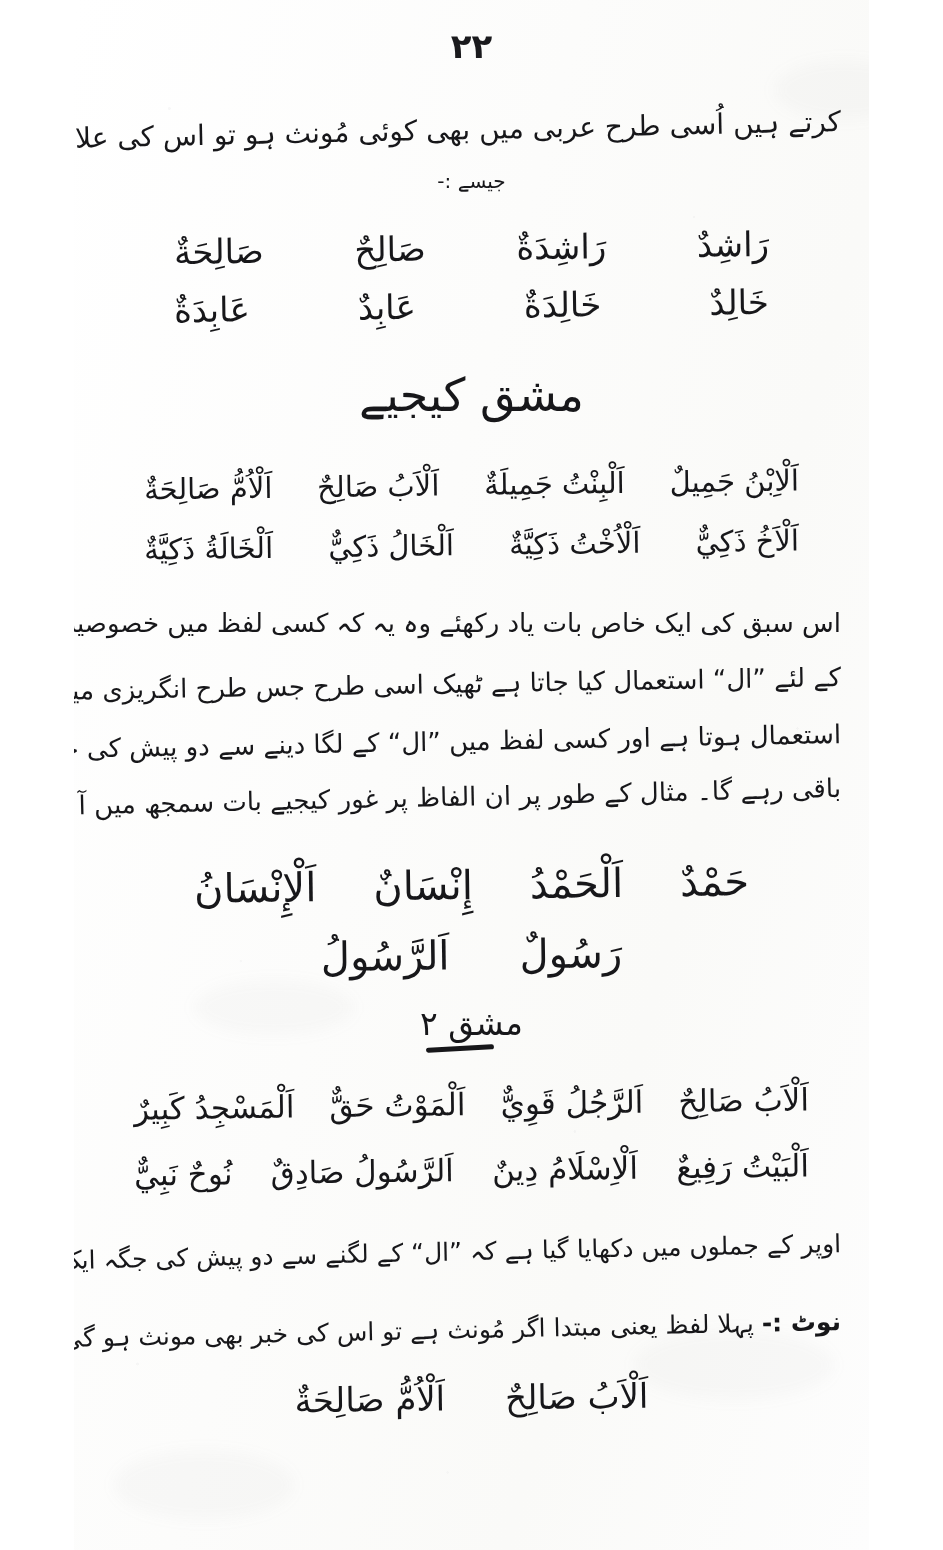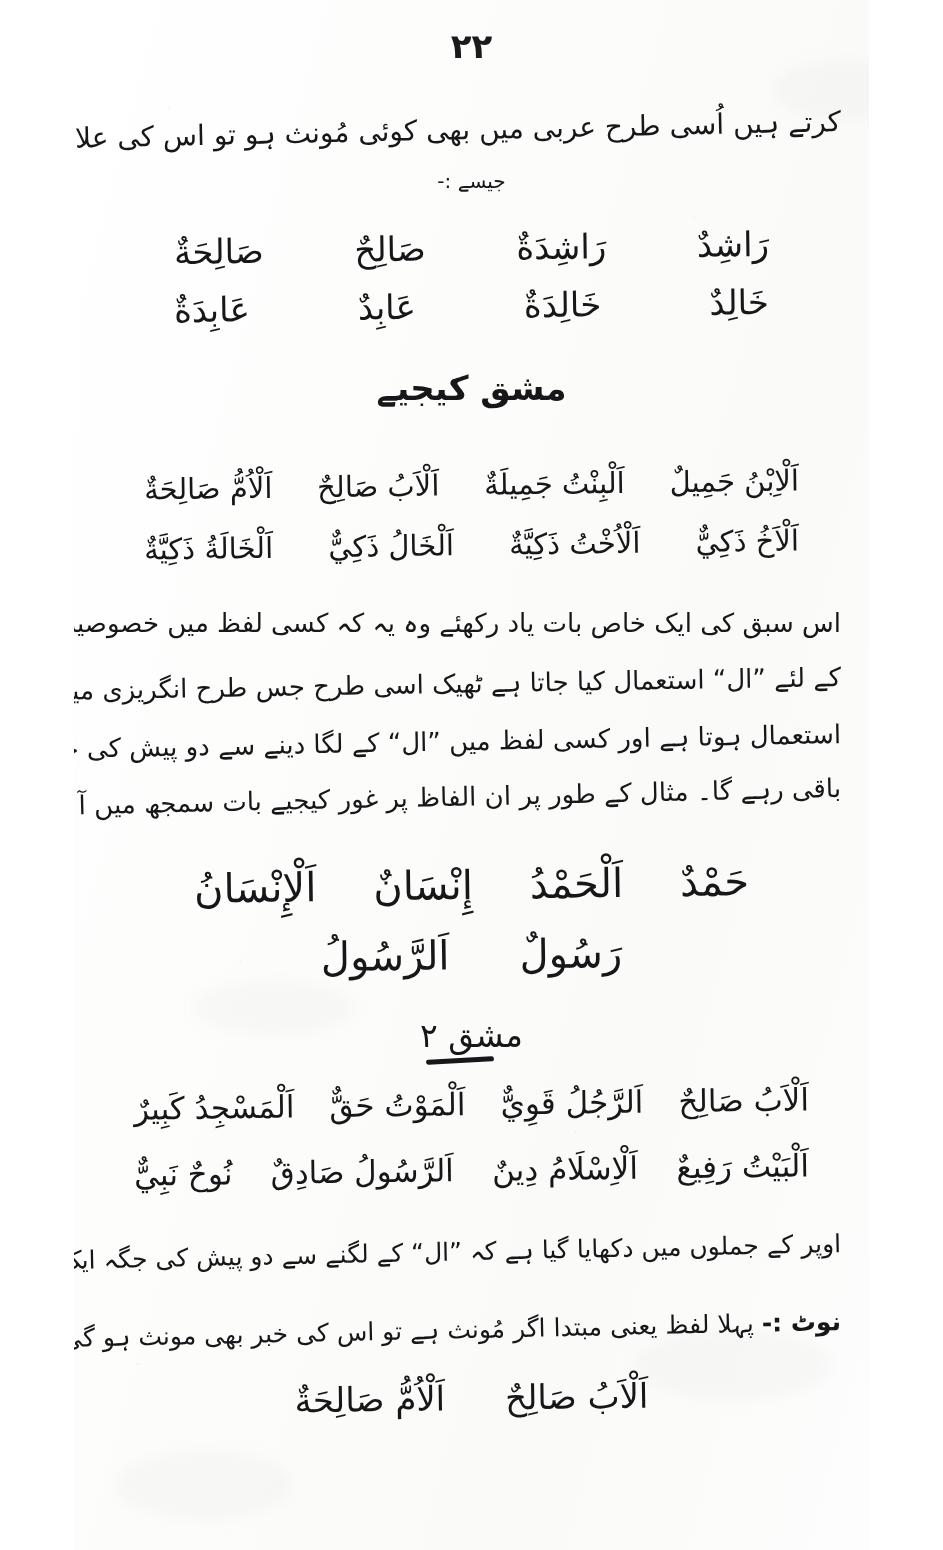--- a/index.html
+++ b/index.html
@@ -171,21 +171,21 @@
     <span class="ar-cell">صَالِحٌ</span>
     <span class="ar-cell">صَالِحَةٌ</span>
   </div>
   <div class="ar-row sz-34 tilt-c" style="top:286px; padding:0 60px;">
     <span class="ar-cell">خَالِدٌ</span>
     <span class="ar-cell">خَالِدَةٌ</span>
     <span class="ar-cell">عَابِدٌ</span>
     <span class="ar-cell">عَابِدَةٌ</span>
   </div>
 
-  <div class="center-head" style="top:368px; font-size:34px;font-weight:bold;">مشق کیجیے</div>
+  <div class="center-head" style="top:368px; font-size:46px;">مشق کیجیے</div>
 
   <div class="ar-row sz-29 tilt-c" style="top:468px; padding:0 30px;">
     <span class="ar-cell">اَلْاِبْنُ جَمِيلٌ</span>
     <span class="ar-cell">اَلْبِنْتُ جَمِيلَةٌ</span>
     <span class="ar-cell">اَلْاَبُ صَالِحٌ</span>
     <span class="ar-cell">اَلْاُمُّ صَالِحَةٌ</span>
   </div>
   <div class="ar-row sz-29 tilt-c" style="top:528px; padding:0 30px;">
     <span class="ar-cell">اَلْاَخُ ذَكِيٌّ</span>
     <span class="ar-cell">اَلْاُخْتُ ذَكِيَّةٌ</span>
@@ -208,21 +208,21 @@
     <span class="ar-cell">حَمْدٌ</span>
     <span class="ar-cell">اَلْحَمْدُ</span>
     <span class="ar-cell">إِنْسَانٌ</span>
     <span class="ar-cell">اَلْإِنْسَانُ</span>
   </div>
   <div class="ar-row sz-40 tilt-c" style="top:932px; left:0; right:0; justify-content:center; gap:70px;">
     <span class="ar-cell">رَسُولٌ</span>
     <span class="ar-cell">اَلرَّسُولُ</span>
   </div>
 
-  <div class="mashq2" style="top:1004px;margin-top:12px;">
+  <div class="mashq2" style="top:1004px;">
     <span class="inner">
       <span>مشق ٢</span>
       <span class="rule"></span>
     </span>
   </div>
 
   <div class="ar-row sz-31 tilt-c" style="top:1086px; padding:0 20px;">
     <span class="ar-cell">اَلْاَبُ صَالِحٌ</span>
     <span class="ar-cell">اَلرَّجُلُ قَوِيٌّ</span>
     <span class="ar-cell">اَلْمَوْتُ حَقٌّ</span>

